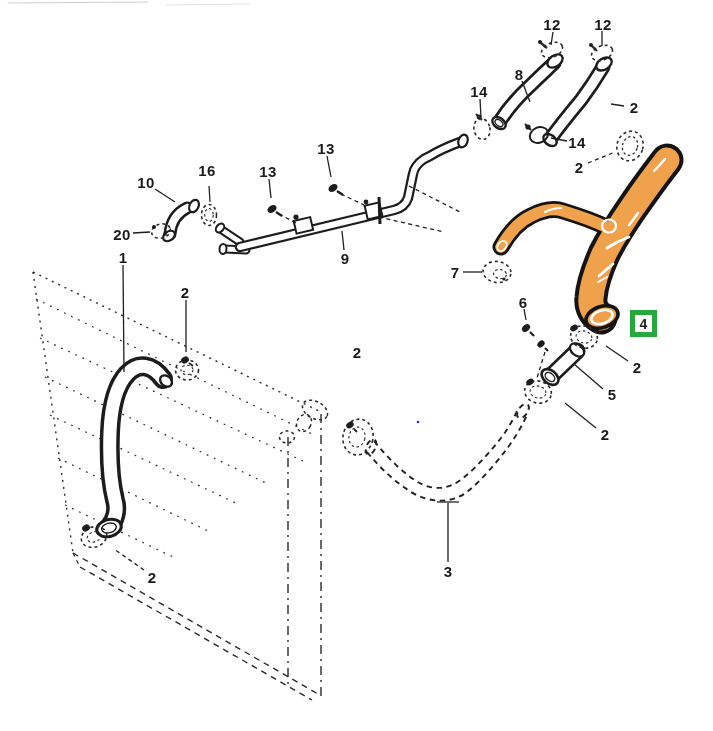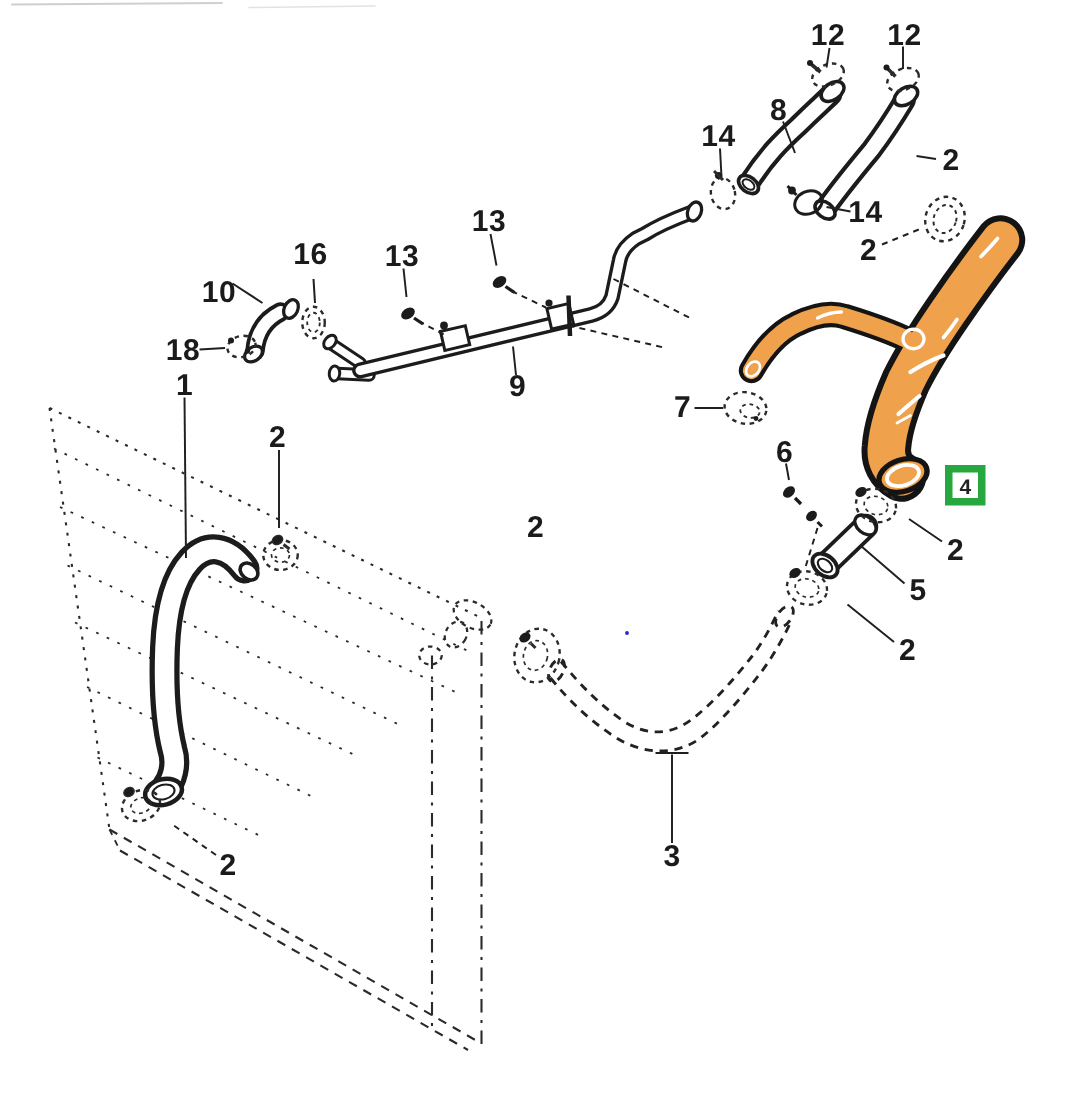--- a/index.html
+++ b/index.html
@@ -1,19 +1,19 @@
 <!DOCTYPE html>
 <html><head>
 <meta charset="utf-8">
 <style>
   html,body{margin:0;padding:0;background:#fff;}
   .stage{position:relative;width:713px;height:731px;background:#ffffff;overflow:hidden;
          font-family:"Liberation Sans",sans-serif;}
   .stage svg{position:absolute;left:0;top:0;}
-  .co{position:absolute;transform:translate(-50%,-50%);font-size:20px;font-weight:600;
+  .co{position:absolute;transform:translate(-50%,-50%);font-size:15px;font-weight:600;
       color:#1b1b1b;white-space:nowrap;letter-spacing:.3px;line-height:1;}
   .sel-box{position:absolute;left:630px;top:310px;width:27px;height:27px;box-sizing:border-box;
       border:5px solid #27a83f;background:#ffffff;display:flex;align-items:center;
       justify-content:center;font-size:14px;font-weight:700;color:#222;}
 </style>
 </head>
 <body>
 
 <div class="stage">
 
@@ -253,23 +253,23 @@
 
   <span class="co" style="left:552px;top:24px">12</span>
   <span class="co" style="left:603px;top:24px">12</span>
   <span class="co" style="left:519px;top:74px">8</span>
   <span class="co" style="left:479px;top:91px">14</span>
   <span class="co" style="left:634px;top:107px">2</span>
   <span class="co" style="left:577px;top:142px">14</span>
   <span class="co" style="left:579px;top:167px">2</span>
   <span class="co" style="left:326px;top:148px">13</span>
   <span class="co" style="left:268px;top:171px">13</span>
-  <span class="co" style="left:146px;top:195px">10</span>
+  <span class="co" style="left:146px;top:182px">10</span>
   <span class="co" style="left:207px;top:170px">16</span>
-  <span class="co" style="left:122px;top:234px">18</span>
+  <span class="co" style="left:122px;top:234px">20</span>
   <span class="co" style="left:345px;top:258px">9</span>
   <span class="co" style="left:123px;top:257px">1</span>
   <span class="co" style="left:185px;top:292px">2</span>
   <span class="co" style="left:357px;top:352px">2</span>
   <span class="co" style="left:455px;top:272px">7</span>
   <span class="co" style="left:523px;top:302px">6</span>
   <span class="co" style="left:637px;top:367px">2</span>
   <span class="co" style="left:612px;top:394px">5</span>
   <span class="co" style="left:605px;top:434px">2</span>
   <span class="co" style="left:448px;top:571px">3</span>

